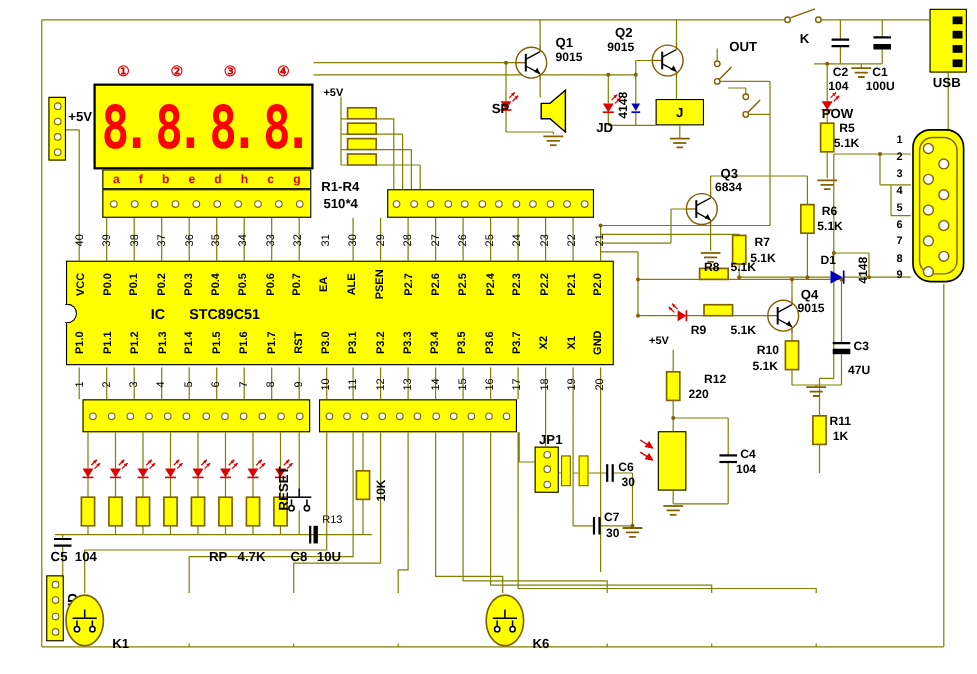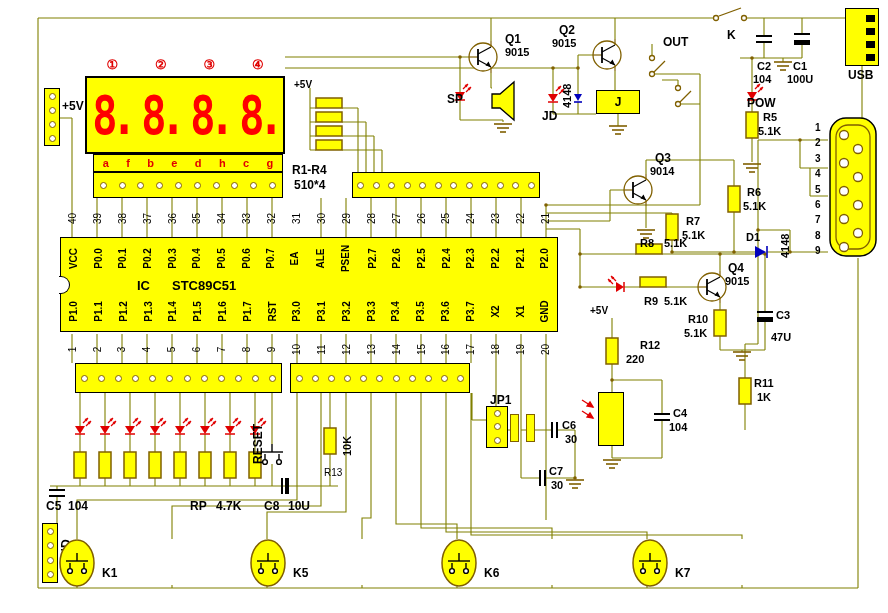--- a/index.html
+++ b/index.html
@@ -24,21 +24,21 @@
 .vtext{transform:rotate(-90deg);white-space:nowrap;font-size:10px;font-weight:bold}
 .vnum{transform:rotate(-90deg);white-space:nowrap;font-size:10px;font-weight:normal}
 #ic-label{position:absolute;left:76px;top:40px;display:flex;gap:22px;font-size:13px;font-weight:bold}
 #top-nums{left:60px;top:202px;width:498px;height:33px}
 #top-names{top:1px;height:38px}
 #bot-names{bottom:1px;height:38px}
 #bot-nums{left:60px;top:334px;width:498px;height:30px}
 .absrow{position:absolute;display:flex}
 #db9-nums{position:absolute;left:815px;top:122px;height:134px;display:flex;flex-direction:column;justify-content:space-between;font-size:10px;font-weight:bold}
 #krow{position:absolute;left:58px;top:536px;width:764px;height:56px;display:flex}
-.kcell{flex:1;display:flex;align-items:center}
+.kcell{flex:1;display:flex;align-items:flex-end}
 .klbl{font-size:12px;font-weight:bold;margin:18px 0 0 2px}
 .usbpin{position:absolute;right:3px;width:9px;height:7px;background:#000}
 </style>
 </head>
 <body>
 
 <div id="canvas">
 
 <svg class="layer" width="888" height="613">
 <defs>
@@ -646,82 +646,68 @@
 <div class="lbl" style="left:727px;top:29px">K</div>
 <div class="lbl s11" style="left:757px;top:61px">C2</div>
 <div class="lbl s11" style="left:753px;top:74px">104</div>
 <div class="lbl s11" style="left:793px;top:61px">C1</div>
 <div class="lbl s11" style="left:787px;top:74px">100U</div>
 <div class="lbl" style="left:848px;top:69px">USB</div>
 <div class="lbl" style="left:747px;top:97px">POW</div>
 <div class="lbl s11" style="left:763px;top:112px">R5</div>
 <div class="lbl s11" style="left:758px;top:126px">5.1K</div>
 <div class="lbl" style="left:655px;top:152px">Q3</div>
-<div class="lbl s11" style="left:650px;top:166px">9014</div>
+<div class="lbl s11" style="left:650px;top:166px">6834</div>
 <div class="lbl s11" style="left:686px;top:216px">R7</div>
 <div class="lbl s11" style="left:682px;top:230px">5.1K</div>
 <div class="lbl s11" style="left:747px;top:187px">R6</div>
 <div class="lbl s11" style="left:743px;top:201px">5.1K</div>
 <div class="lbl s11" style="left:746px;top:232px">D1</div>
 <div class="lbl s11 rot" style="left:780px;top:258px">4148</div>
 <div class="lbl s11" style="left:640px;top:238px">R8</div>
 <div class="lbl s11" style="left:664px;top:238px">5.1K</div>
-<div class="lbl s11" style="left:644px;top:296px">R9</div>
+<div class="lbl s11" style="left:628px;top:296px">R9</div>
 <div class="lbl s11" style="left:664px;top:296px">5.1K</div>
 <div class="lbl" style="left:728px;top:262px">Q4</div>
 <div class="lbl s11" style="left:725px;top:276px">9015</div>
 <div class="lbl s11" style="left:688px;top:314px">R10</div>
 <div class="lbl s11" style="left:684px;top:328px">5.1K</div>
 <div class="lbl s11" style="left:776px;top:310px">C3</div>
 <div class="lbl s11" style="left:771px;top:332px">47U</div>
 <div class="lbl s11" style="left:640px;top:340px">R12</div>
 <div class="lbl s11" style="left:626px;top:354px">220</div>
 <div class="lbl s11" style="left:673px;top:408px">C4</div>
 <div class="lbl s11" style="left:669px;top:422px">104</div>
 <div class="lbl s11" style="left:754px;top:378px">R11</div>
 <div class="lbl s11" style="left:757px;top:392px">1K</div>
 <div class="lbl" style="left:490px;top:394px">JP1</div>
 <div class="lbl s11" style="left:562px;top:420px">C6</div>
 <div class="lbl s11" style="left:565px;top:434px">30</div>
 <div class="lbl s11" style="left:549px;top:466px">C7</div>
 <div class="lbl s11" style="left:551px;top:480px">30</div>
 <div class="lbl rot" style="left:252px;top:464px">RESET</div>
 <div class="lbl s11 rot" style="left:342px;top:456px">10K</div>
-<div class="lbl s10 norm" style="left:324px;top:468px">R13</div>
+<div class="lbl s10 norm" style="left:293px;top:468px">R13</div>
 <div class="lbl" style="left:264px;top:500px">C8</div>
 <div class="lbl" style="left:288px;top:500px">10U</div>
 <div class="lbl" style="left:46px;top:500px">C5</div>
 <div class="lbl" style="left:68px;top:500px">104</div>
 <div class="lbl" style="left:190px;top:500px">RP</div>
 <div class="lbl" style="left:216px;top:500px">4.7K</div>
 
 <div id="krow">
       <div class="kcell">
     <svg width="42" height="54">
       <ellipse cx="19" cy="26" rx="17" ry="23" fill="#ffff00" stroke="#806000" stroke-width="1.5"></ellipse>
       <use href="#btn" transform="translate(19,24)"></use>
     </svg>
     <span class="klbl">K1</span>
   </div>
       <div class="kcell">
     <svg width="42" height="54">
       <ellipse cx="19" cy="26" rx="17" ry="23" fill="#ffff00" stroke="#806000" stroke-width="1.5"></ellipse>
       <use href="#btn" transform="translate(19,24)"></use>
     </svg>
-    <span class="klbl">K5</span>
-  </div>
-      <div class="kcell">
-    <svg width="42" height="54">
-      <ellipse cx="19" cy="26" rx="17" ry="23" fill="#ffff00" stroke="#806000" stroke-width="1.5"></ellipse>
-      <use href="#btn" transform="translate(19,24)"></use>
-    </svg>
     <span class="klbl">K6</span>
   </div>
-      <div class="kcell">
-    <svg width="42" height="54">
-      <ellipse cx="19" cy="26" rx="17" ry="23" fill="#ffff00" stroke="#806000" stroke-width="1.5"></ellipse>
-      <use href="#btn" transform="translate(19,24)"></use>
-    </svg>
-    <span class="klbl">K7</span>
-  </div>
     </div>
 
 </div>
 
 </body></html>

